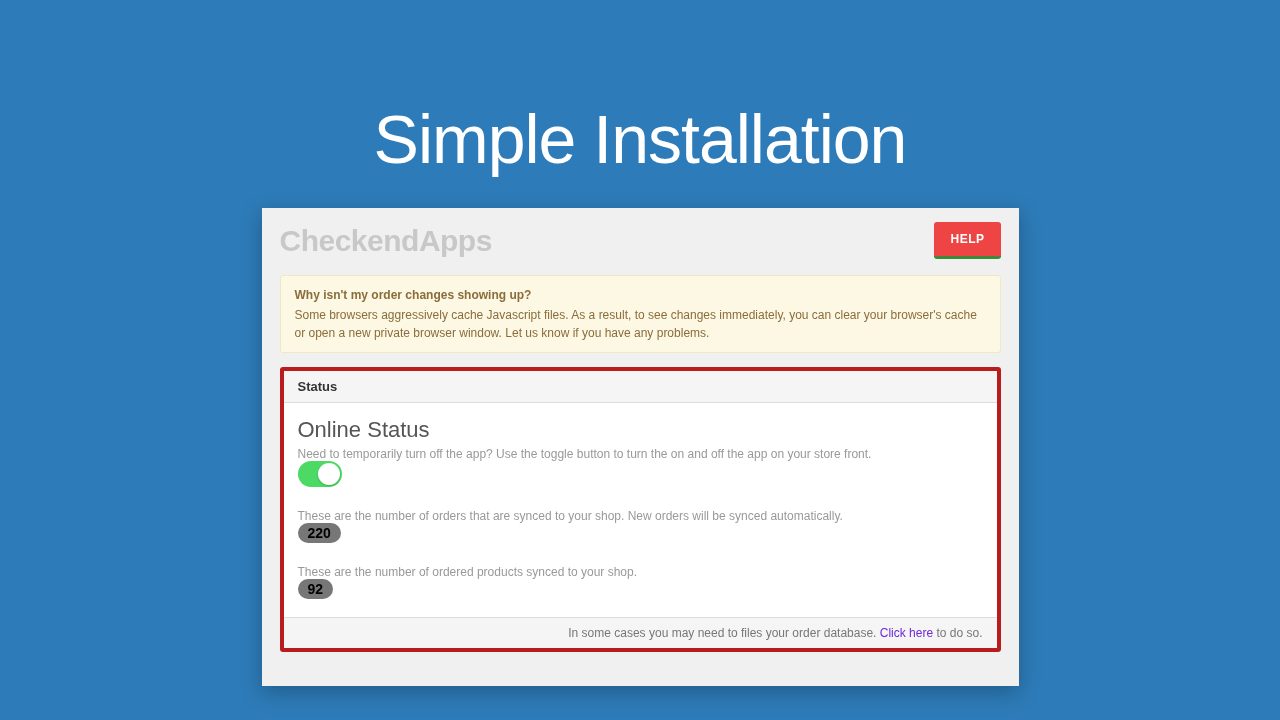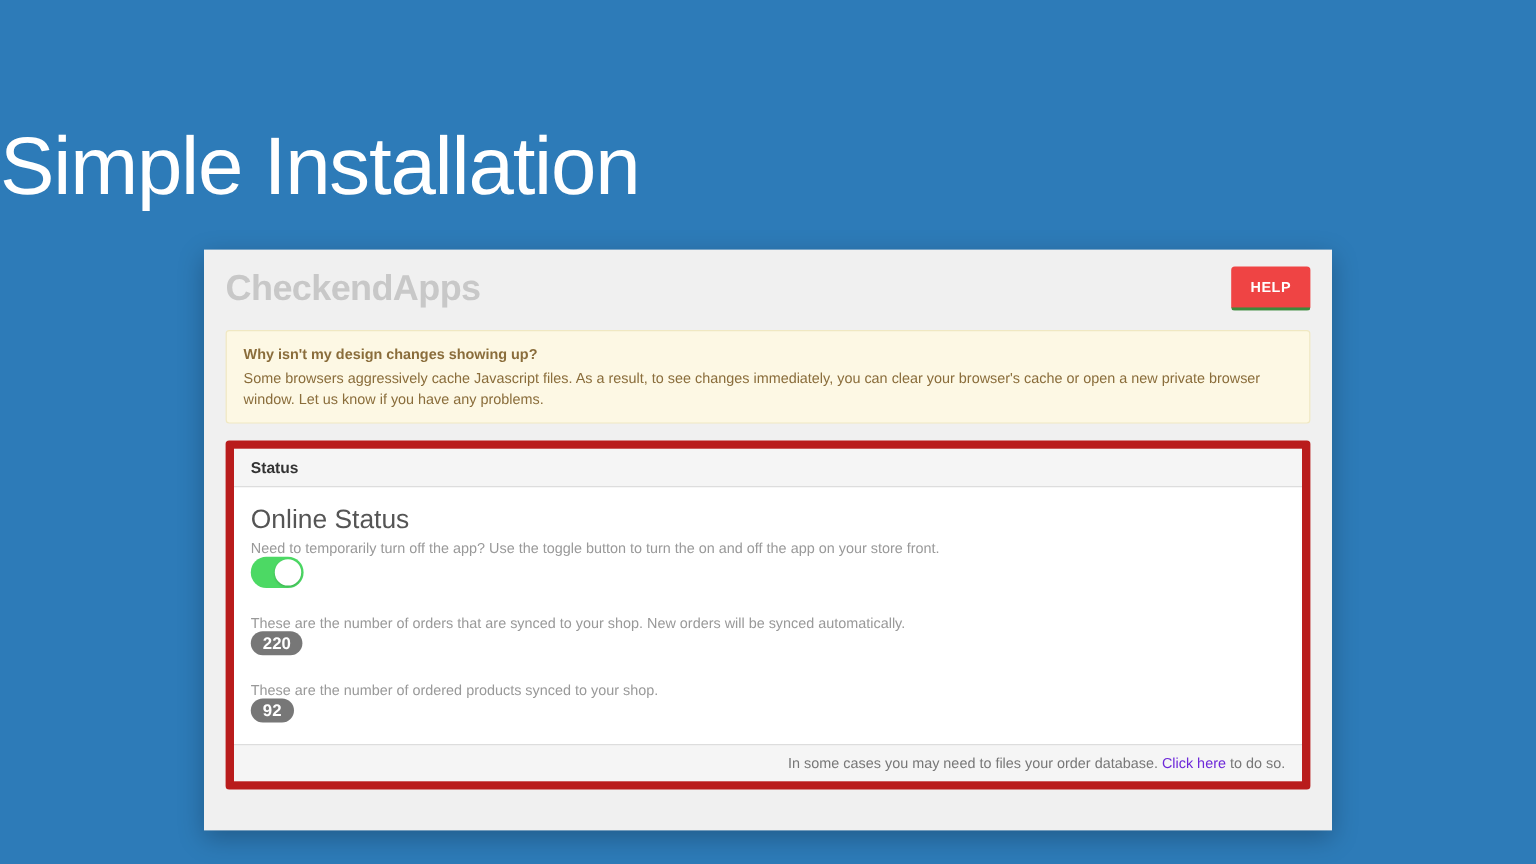--- a/index.html
+++ b/index.html
@@ -4,28 +4,29 @@
   <style>
     * { margin: 0; padding: 0; box-sizing: border-box; }
     body {
       font-family: -apple-system, BlinkMacSystemFont, "Helvetica Neue", Helvetica, Arial, sans-serif;
       background: #2d7bb8;
       width: 1280px;
       height: 720px;
       overflow: hidden;
     }
     .hero-title {
+      text-align: center;
       color: #fff;
       font-size: 68px;
       font-weight: 500;
       padding-top: 100px;
       letter-spacing: -1px;
     }
     .panel {
-      width: 940px;
+      width: 757px;
       margin: 30px auto 0;
       background: #f0f0f0;
       box-shadow: 0 6px 20px rgba(0,0,0,0.25);
     }
     .panel-header {
       display: flex;
       justify-content: space-between;
       align-items: center;
       padding: 14px 18px 10px 18px;
     }
@@ -58,21 +59,21 @@
       line-height: 1.5;
     }
     .alert-box .alert-title {
       font-weight: 700;
       display: block;
       margin-bottom: 2px;
     }
     .card {
       margin: 0 18px 16px 18px;
       background: #fff;
-      border: 7px solid #b91c1c;
+      border: 4px solid #b91c1c;
       border-radius: 3px;
       overflow: hidden;
     }
     .card-header {
       background: #f5f5f5;
       border-bottom: 1px solid #ddd;
       padding: 8px 14px;
       font-weight: 700;
       font-size: 13px;
       color: #333;
@@ -112,21 +113,21 @@
       right: 2px;
       top: 2px;
       width: 22px;
       height: 22px;
       background: #fff;
       border-radius: 50%;
       box-shadow: 0 1px 2px rgba(0,0,0,0.2);
     }
     .badge {
       background: #777;
-      color: #ffffff;
+      color: #000000;
       font-weight: 700;
       font-size: 14px;
       padding: 2px 10px;
       border-radius: 10px;
       flex-shrink: 0;
     }
     .card-footer {
       background: #f5f5f5;
       border-top: 1px solid #ddd;
       padding: 8px 14px;
@@ -147,21 +148,21 @@
 
 <h1 class="hero-title">Simple Installation</h1>
 
 <div class="panel">
   <div class="panel-header">
     <div class="brand">CheckendApps</div>
     <button class="help-btn">HELP</button>
   </div>
 
   <div class="alert-box">
-    <span class="alert-title">Why isn't my design changes showing up?</span>
+    <span class="alert-title">Why isn't my order changes showing up?</span>
     <span>Some browsers aggressively cache Javascript files. As a result, to see changes immediately, you can clear your browser's cache or open a new private browser window. Let us know if you have any problems.</span>
   </div>
 
   <div class="card">
     <div class="card-header">Status</div>
     <div class="card-body">
 
       <div class="row">
         <div>
           <div class="row-title">Online Status</div>

